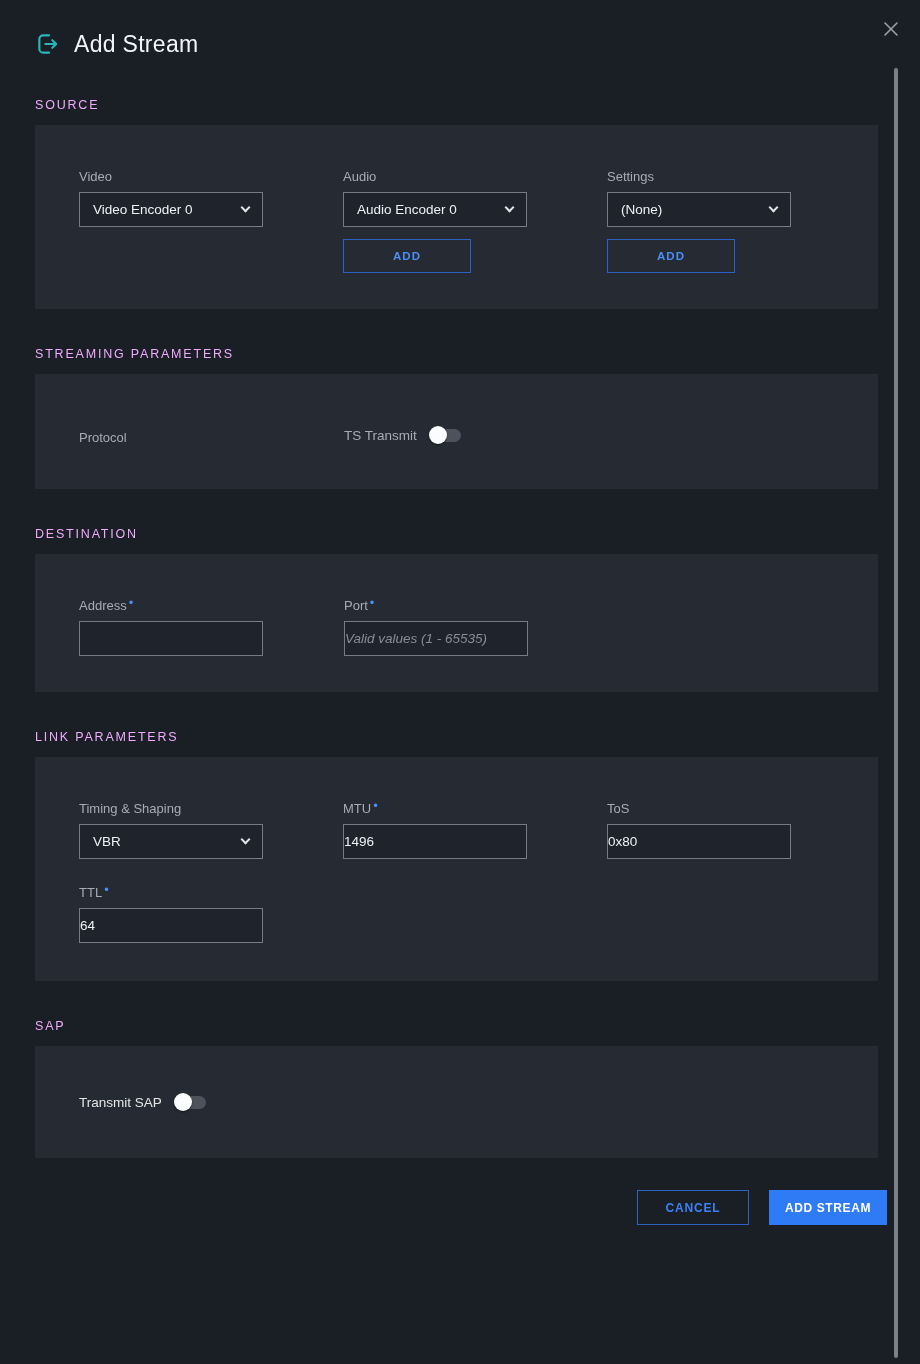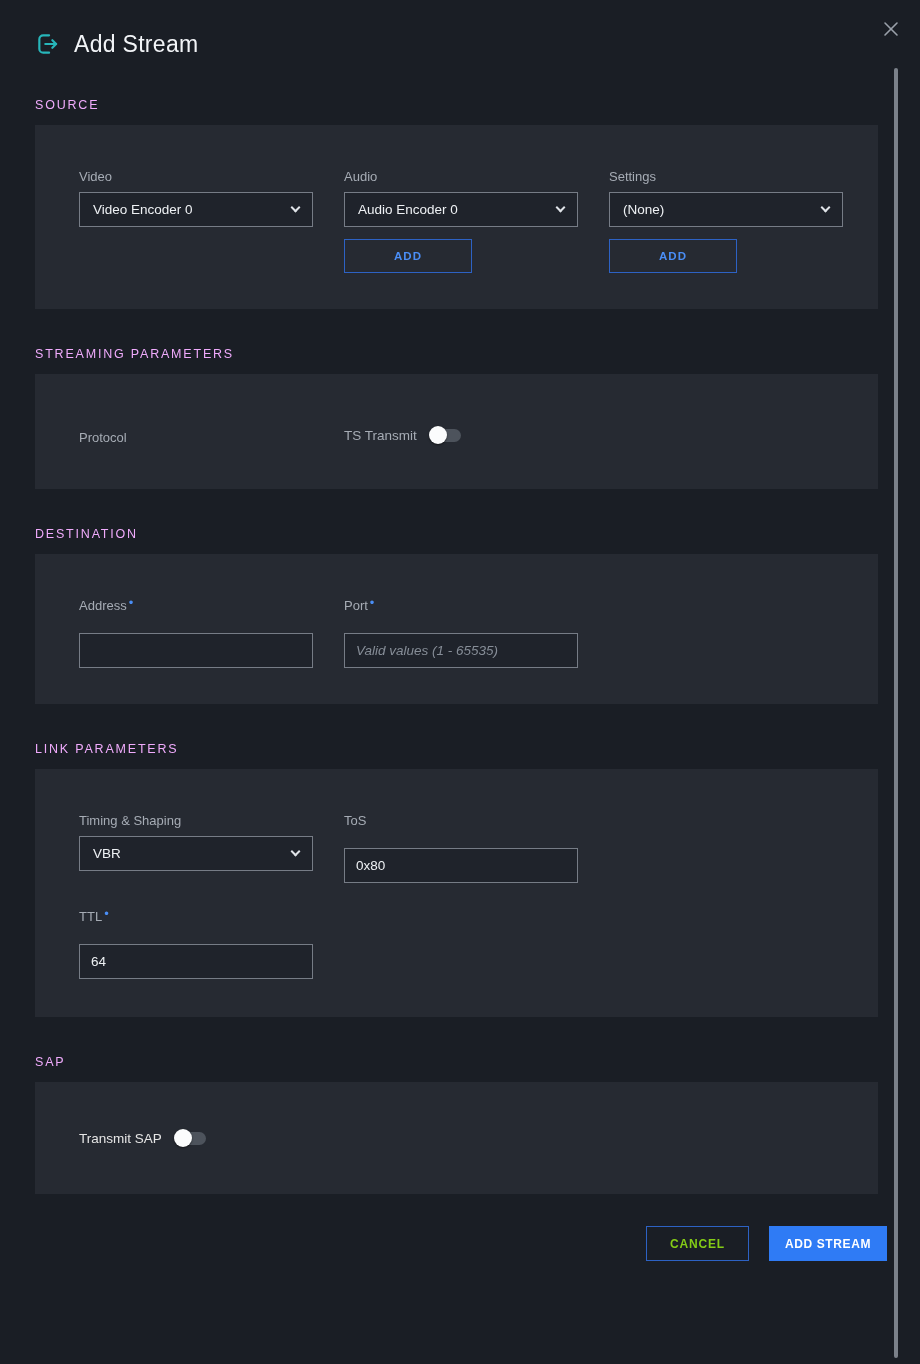--- a/index.html
+++ b/index.html
@@ -35,27 +35,27 @@
     background:#262a32;
     margin-top:13px;
     padding:44px 44px 36px 44px;
   }
   .card.tall { padding-bottom:38px; }
   .row { display:flex; gap:37px; }
   .row + .row { margin-top:26px; }
   .fld { width:228px; }
   
   .tin, .select {
-    width:234px; height:35px;
+    width:184px; height:35px;
     border:1px solid #767c86;
     background:rgba(10,13,18,0.22);
     color:#eef1f4; font-size:13.5px;
     font-family:"Liberation Sans", sans-serif;
   }
-  .tin { padding:0 11px; outline:none;margin-top:12px; }
+  .tin { padding:0 0; outline:none; }
   .tin::placeholder { color:#868d97; font-style:italic; }
   .select {
     display:flex; align-items:center; justify-content:space-between;
     padding:0 13px; cursor:pointer;
   }
   .select .val { font-weight:500; }
   .chev {
     width:7px; height:7px;
     border-right:2px solid #dfe3e8; border-bottom:2px solid #dfe3e8;
     transform:rotate(45deg); margin-top:-4px;
@@ -77,22 +77,22 @@
     background:#4d535c; cursor:pointer; flex:0 0 auto;
   }
   .toggle .knob {
     position:absolute; left:-2px; top:-3px;
     width:18px; height:18px; border-radius:50%;
     background:#fbfcfd; box-shadow:0 1px 2px rgba(0,0,0,0.5);
   }
   
   .footer { display:flex; justify-content:flex-end; gap:20px; margin-top:32px; margin-right:-9px; }
   .btn-cancel {
-    width:103px; height:35px; background:transparent;
-    border:1px solid #2d62c4; color:#84cc16;
+    width:112px; height:35px; background:transparent;
+    border:1px solid #2d62c4; color:#3b82f6;
     font-size:12px; font-weight:600; letter-spacing:0.8px;
     cursor:pointer; font-family:"Liberation Sans", sans-serif;
   }
   .btn-submit {
     width:118px; height:35px; background:#2F7BF5; border:none;
     color:#ffffff; font-size:12px; font-weight:700; letter-spacing:0.6px;
     cursor:pointer; font-family:"Liberation Sans", sans-serif;
   }
   
   .scrollbar {
@@ -186,20 +186,24 @@
   <div class="card tall">
     <div class="row">
       <div class="fld">
         <label class="lbl">Timing &amp; Shaping</label>
         <div class="select">
           <span class="val">VBR</span>
           <span class="chev"></span>
         </div>
       </div>
       <div class="fld">
+        <label class="lbl"><span>MTU</span><span class="req">•</span></label>
+        <input class="tin" type="text" value="1496" style="">
+      </div>
+      <div class="fld">
         <label class="lbl">ToS</label>
         <input class="tin" type="text" value="0x80" style="">
       </div>
     </div>
     <div class="row">
       <div class="fld">
         <label class="lbl"><span>TTL</span><span class="req">•</span></label>
         <input class="tin" type="text" value="64" style="">
       </div>
     </div>

